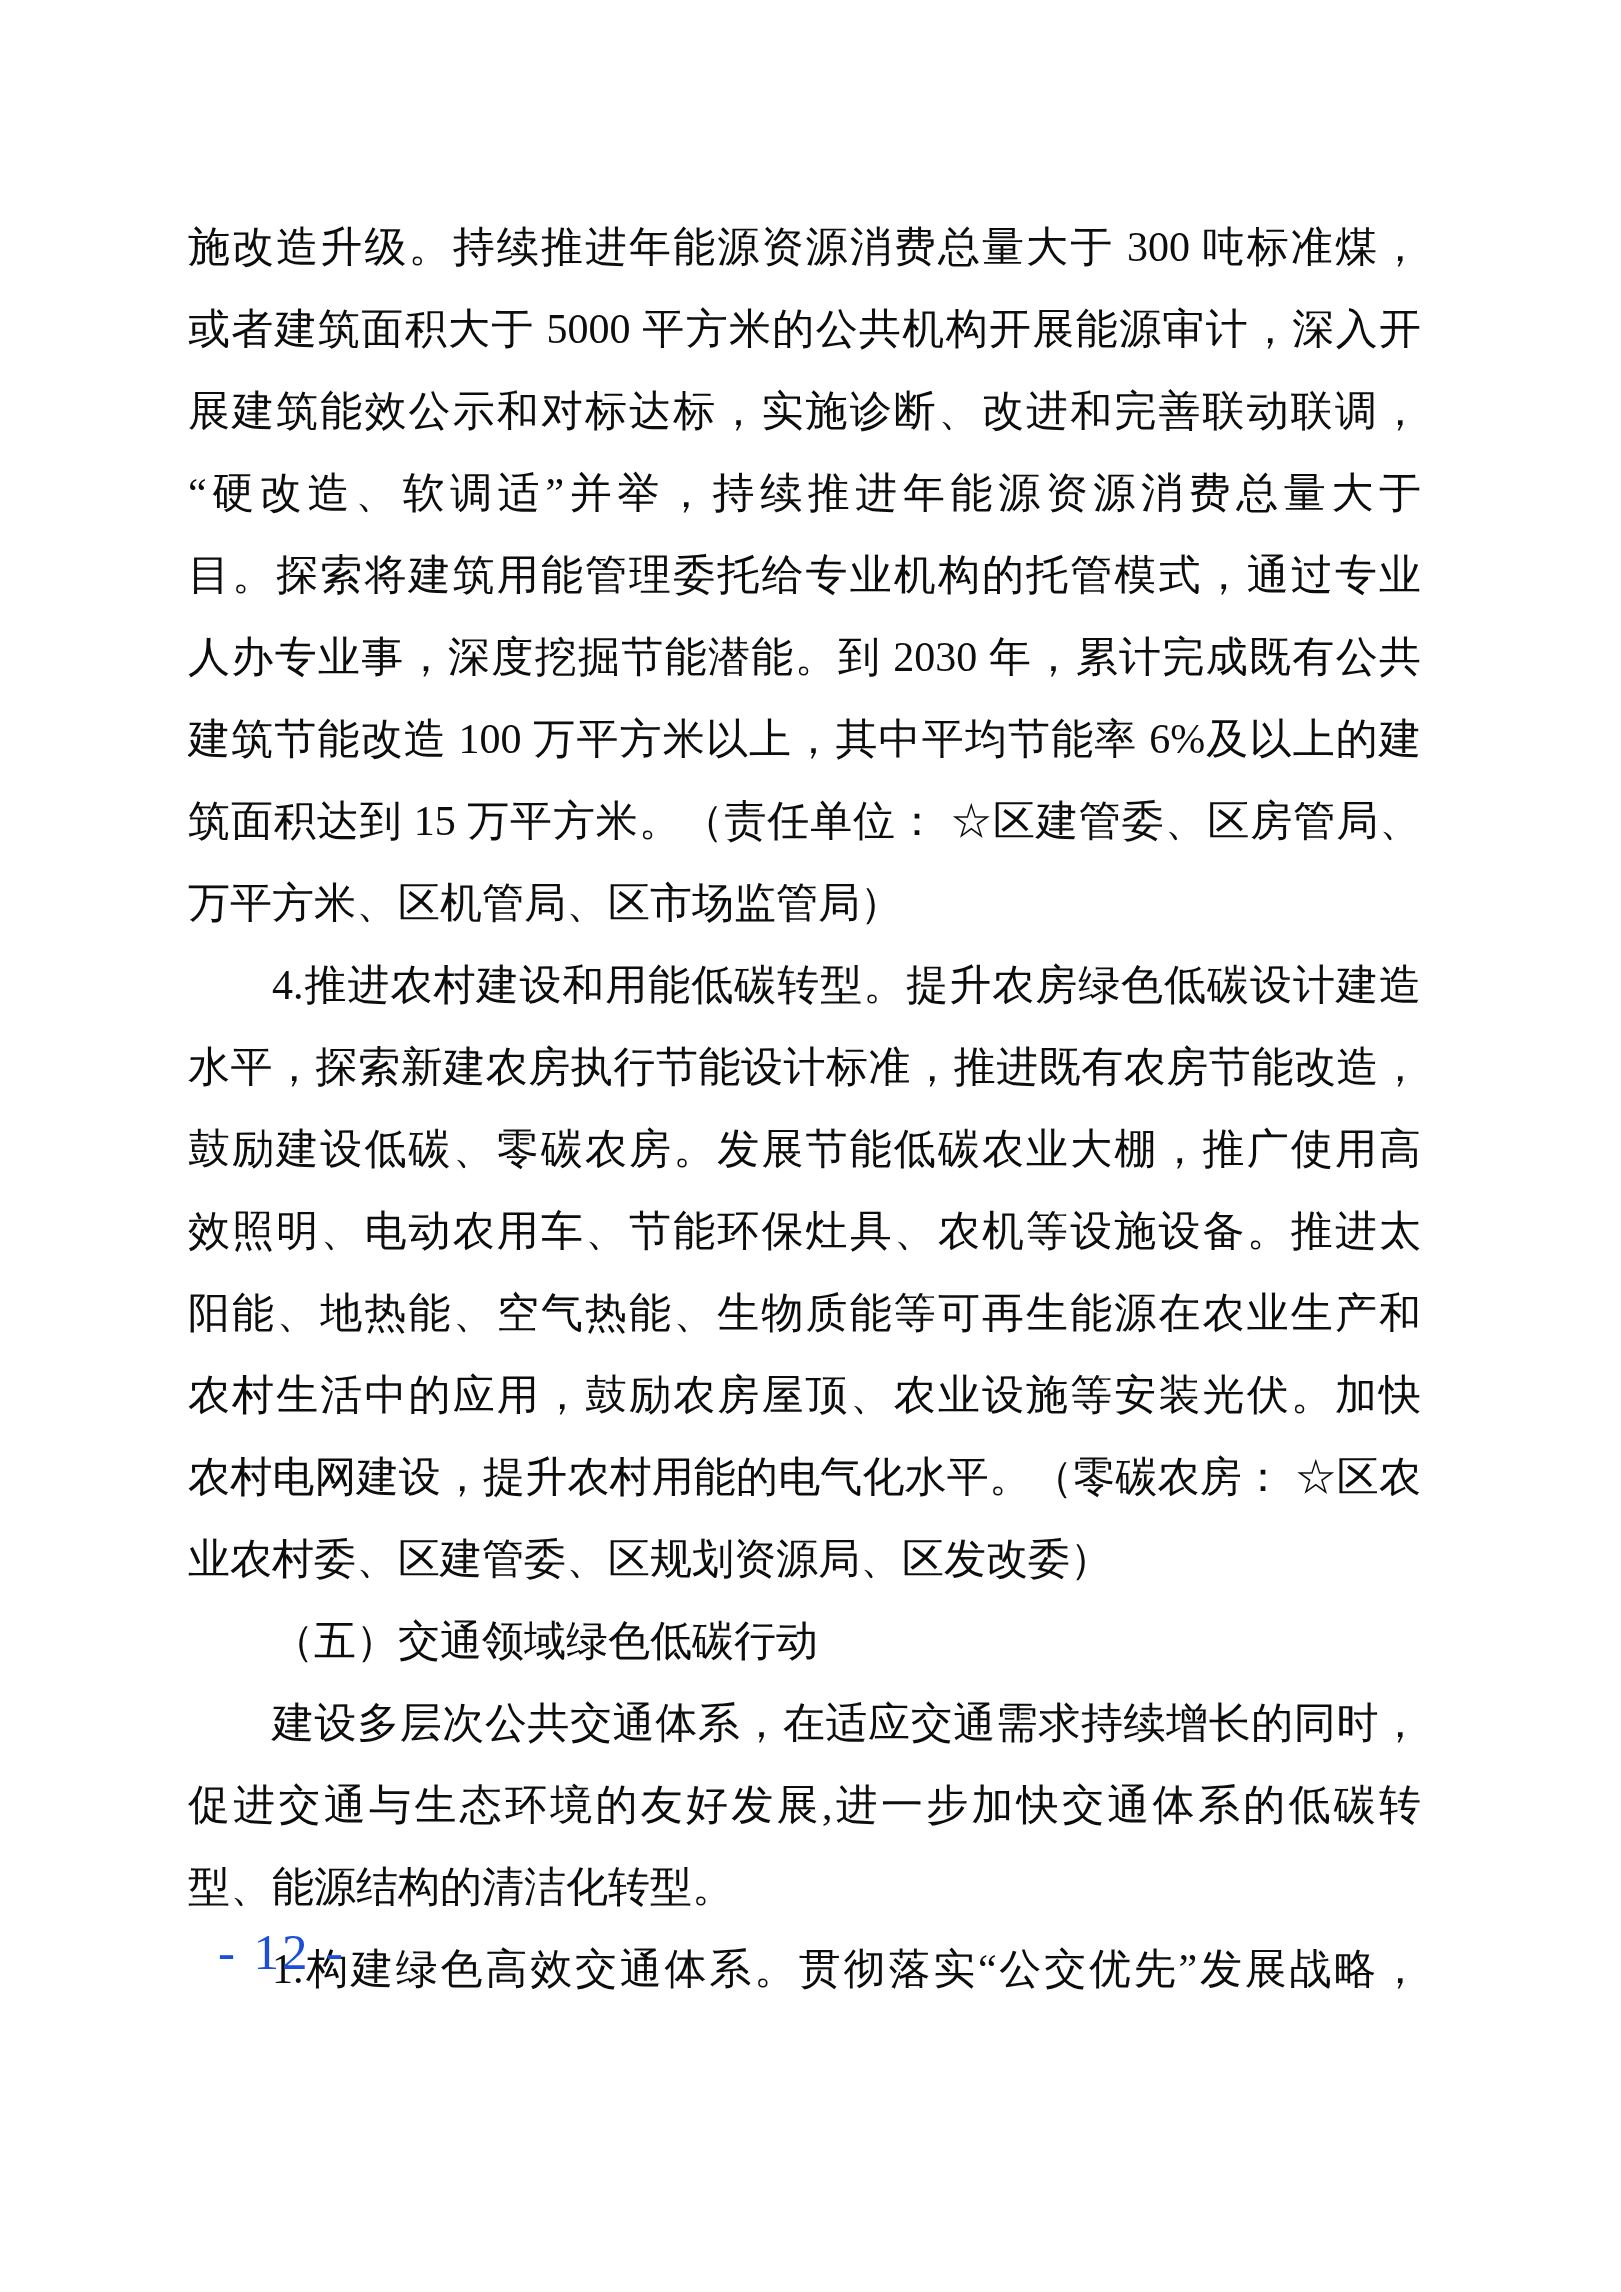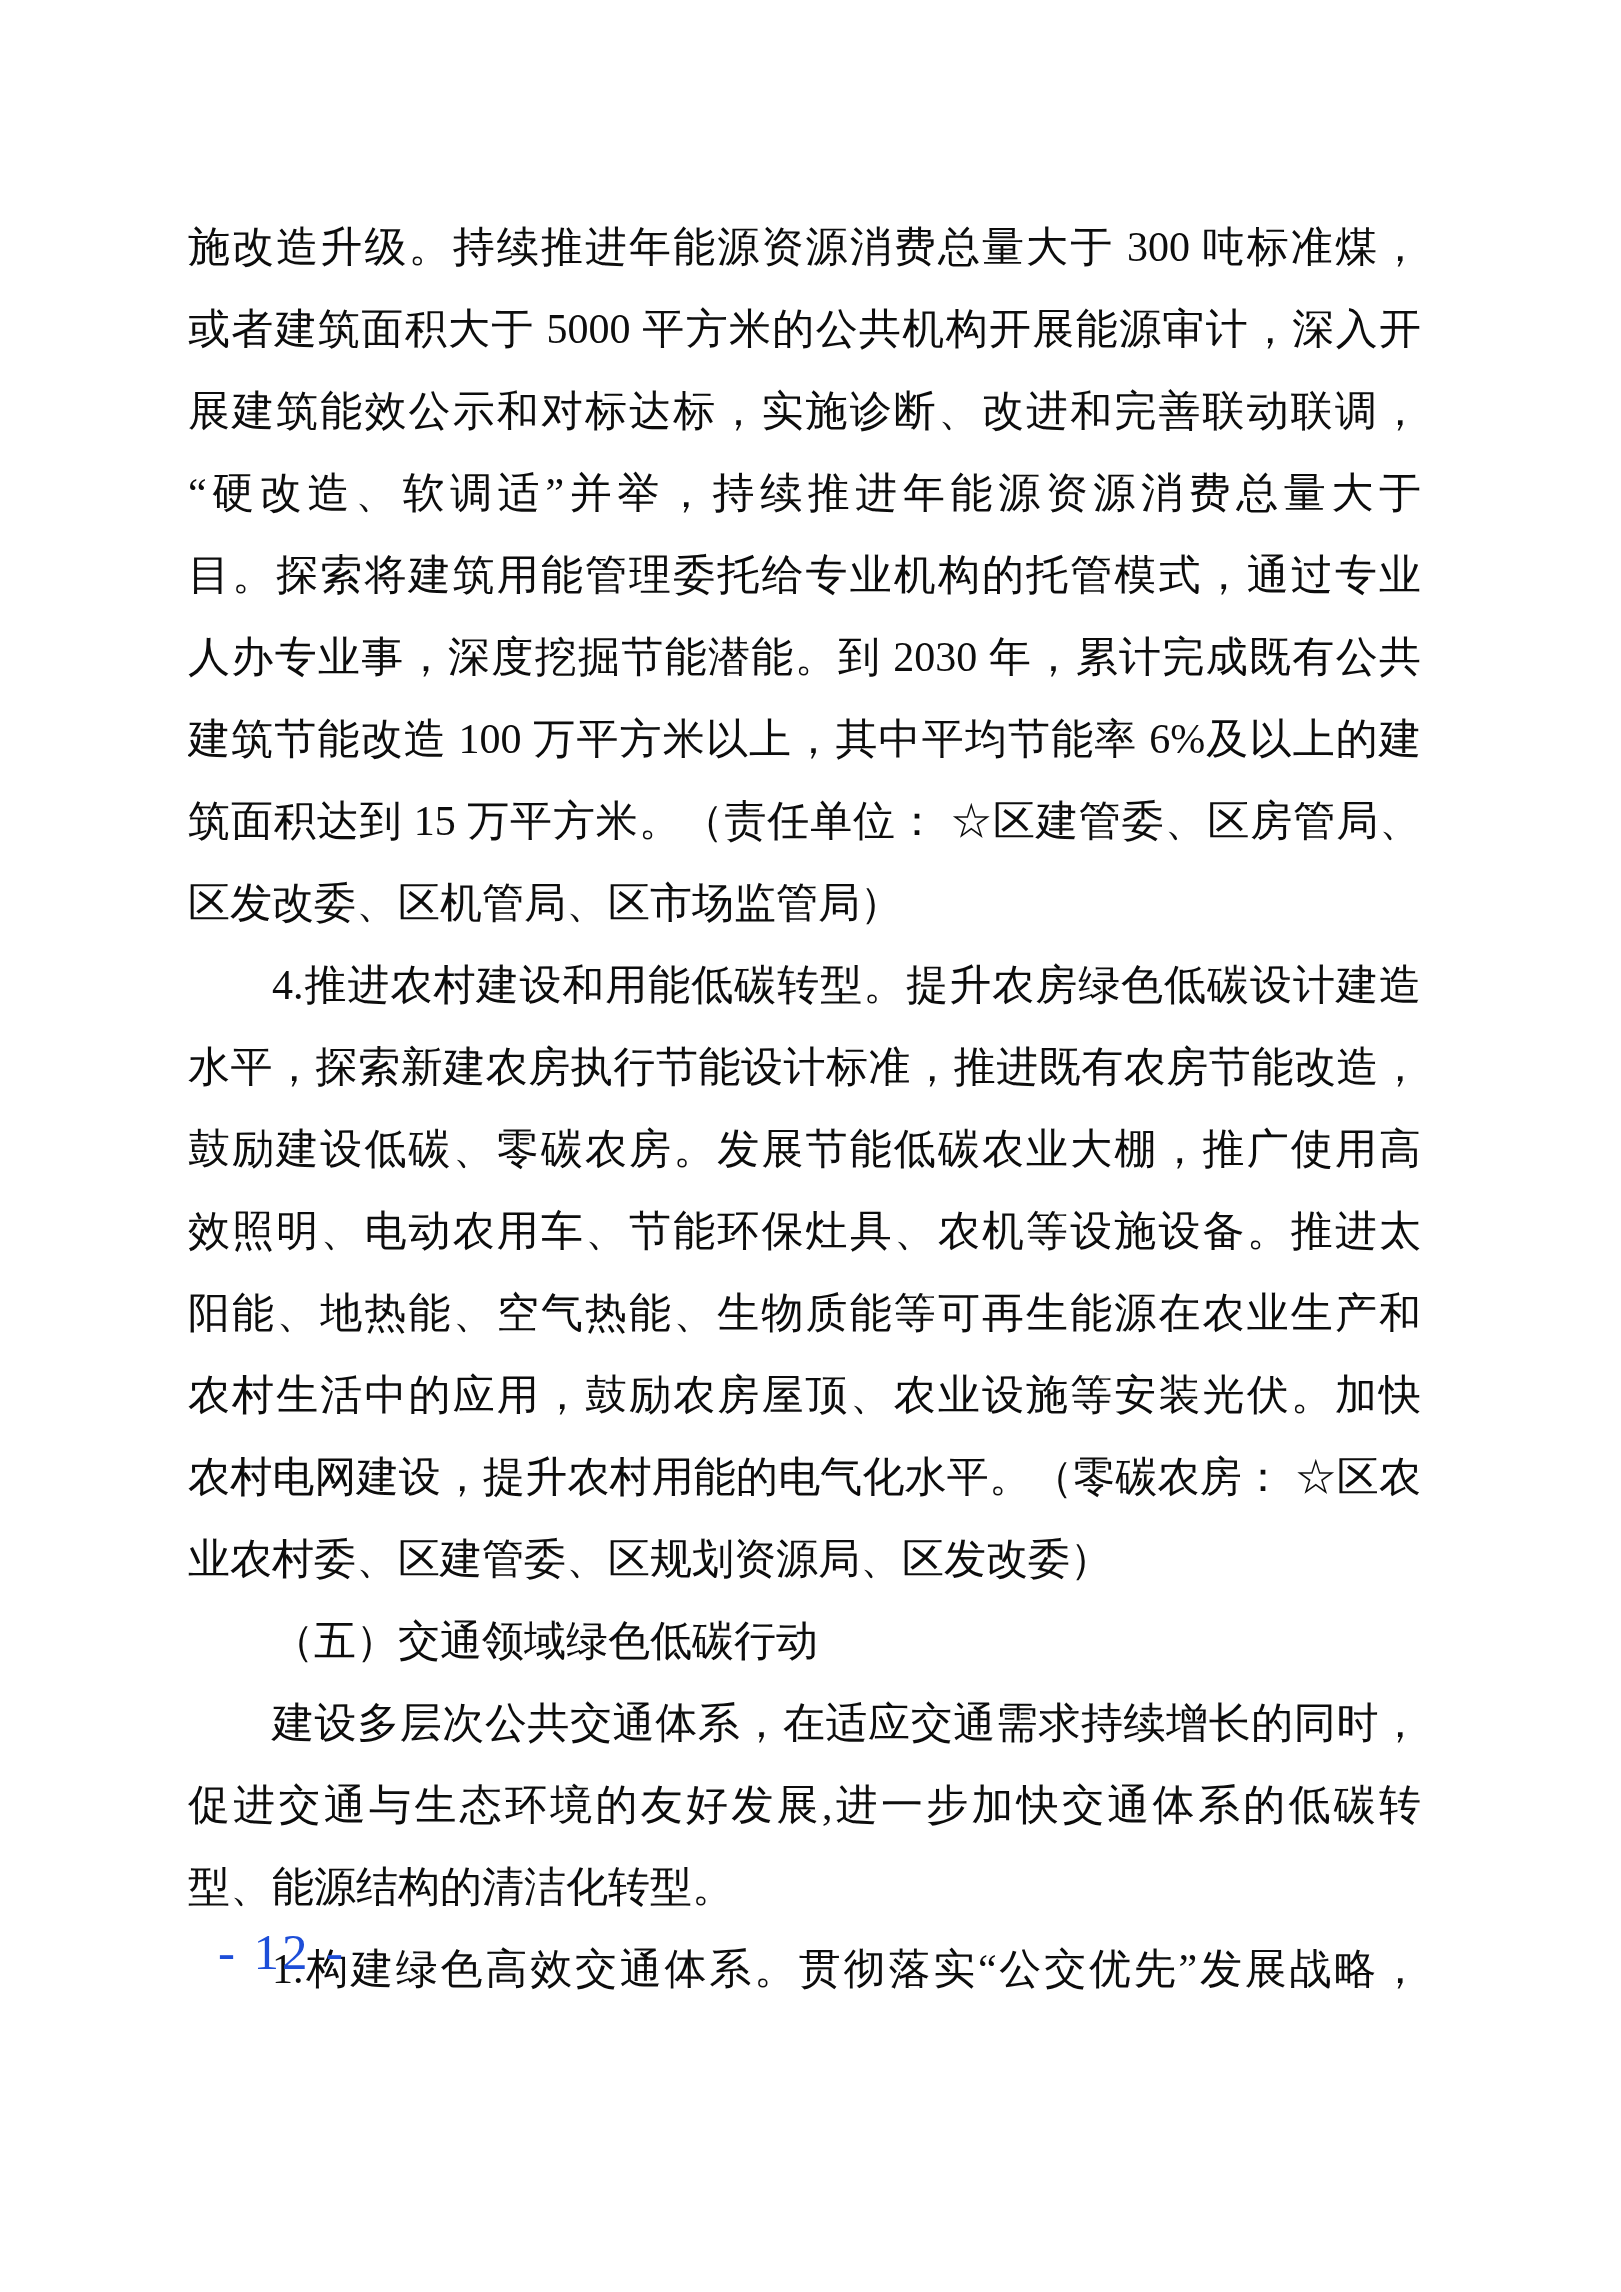--- a/index.html
+++ b/index.html
@@ -61,21 +61,21 @@
 <div class="page">
   <div class="doc-body" id="doc-body">
       <div class="line justify"><span>施改造升级。持续推进年能源资源消费总量大于 300 吨标准煤，</span></div>
       <div class="line justify"><span>或者建筑面积大于 5000 平方米的公共机构开展能源审计，深入开</span></div>
       <div class="line justify"><span>展建筑能效公示和对标达标，实施诊断、改进和完善联动联调，</span></div>
       <div class="line justify"><span>“硬改造、软调适”并举，持续推进年能源资源消费总量大于</span></div>
       <div class="line justify"><span>目。探索将建筑用能管理委托给专业机构的托管模式，通过专业</span></div>
       <div class="line justify"><span>人办专业事，深度挖掘节能潜能。到 2030 年，累计完成既有公共</span></div>
       <div class="line justify"><span>建筑节能改造 100 万平方米以上，其中平均节能率 6%及以上的建</span></div>
       <div class="line justify"><span>筑面积达到 15 万平方米。</span><span class="seg-bold">（责任单位： ☆区建管委、区房管局、</span></div>
-      <div class="line"><span class="seg-bold">区发改委、区机管局、区市场监管局）</span></div>
+      <div class="line"><span class="seg-bold">万平方米、区机管局、区市场监管局）</span></div>
       <div class="line indent justify"><span class="seg-bold">4.推进农村建设和用能低碳转型。</span><span>提升农房绿色低碳设计建造</span></div>
       <div class="line justify"><span>水平，探索新建农房执行节能设计标准，推进既有农房节能改造，</span></div>
       <div class="line justify"><span>鼓励建设低碳、零碳农房。发展节能低碳农业大棚，推广使用高</span></div>
       <div class="line justify"><span>效照明、电动农用车、节能环保灶具、农机等设施设备。推进太</span></div>
       <div class="line justify"><span>阳能、地热能、空气热能、生物质能等可再生能源在农业生产和</span></div>
       <div class="line justify"><span>农村生活中的应用，鼓励农房屋顶、农业设施等安装光伏。加快</span></div>
       <div class="line justify"><span>农村电网建设，提升农村用能的电气化水平。</span><span class="seg-bold">（零碳农房： ☆区农</span></div>
       <div class="line"><span class="seg-bold">业农村委、区建管委、区规划资源局、区发改委）</span></div>
       <div class="line indent"><span class="seg-bold">（五）交通领域绿色低碳行动</span></div>
       <div class="line indent justify"><span>建设多层次公共交通体系，在适应交通需求持续增长的同时，</span></div>

